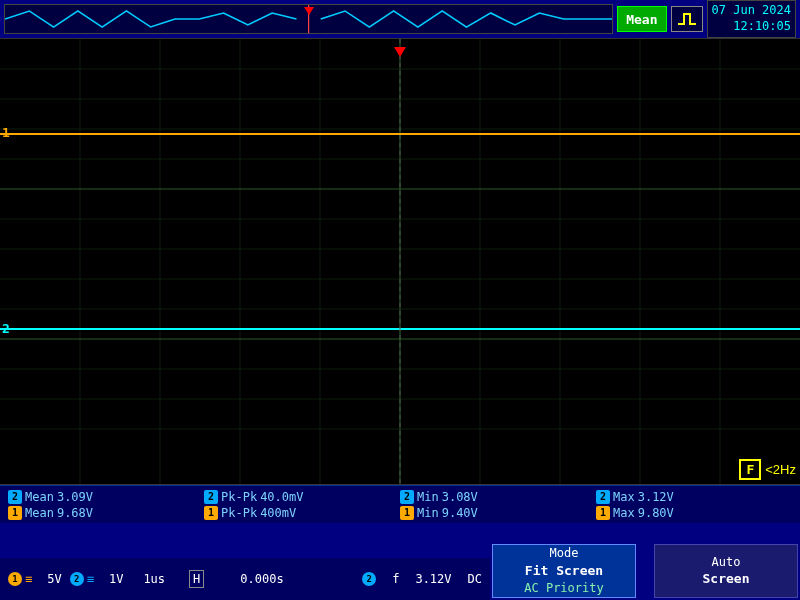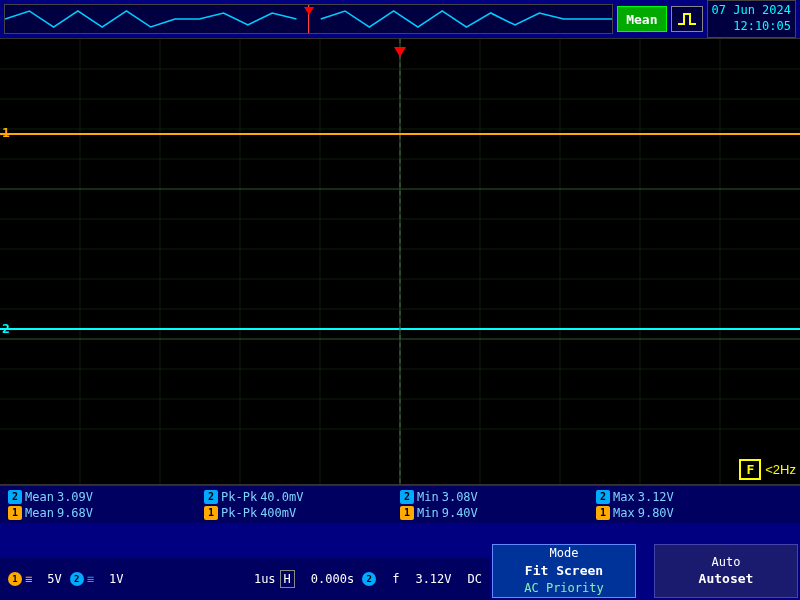--- a/index.html
+++ b/index.html
@@ -249,22 +249,22 @@
       color: #ffffff;
       font-size: 12px;
       font-family: monospace;
       margin-left: 12px;
     }
 
     .time-center {
       flex: 1;
       display: flex;
       align-items: center;
-      justify-content: flex-end;
-      gap: 4px;
+      justify-content: flex-start;
+      gap: 24px;
     }
 
     .trigger-h-icon {
       border: 1px solid #888;
       padding: 1px 3px;
       color: #ffffff;
       font-size: 12px;
     }
 
     .ch2-freq {
@@ -492,15 +492,15 @@
 </div>
 
 <div id="right-buttons">
   <button class="scope-btn active">
     <span class="btn-line1">Mode</span>
     <span class="btn-line2">Fit Screen</span>
     <span class="btn-line3">AC Priority</span>
   </button>
   <button class="scope-btn">
     <span class="btn-line1">Auto</span>
-    <span class="btn-line2">Autoset</span>
+    <span class="btn-line2">Screen</span>
   </button>
 </div>
 
 </body></html>

